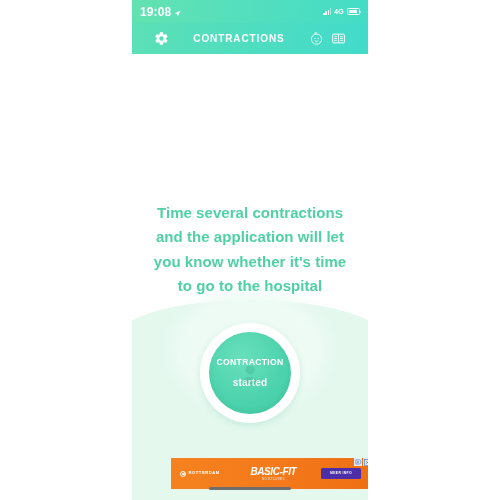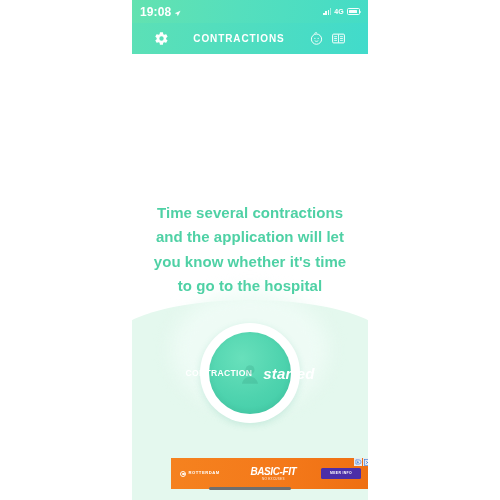--- a/index.html
+++ b/index.html
@@ -210,40 +210,39 @@
     background: #ffffff;
     box-shadow: 0 2px 7px rgba(70,180,150,.20);
   }
   #btn-core {
     position: absolute;
     left: 9px; top: 9px;
     width: 82px; height: 82px;
     border-radius: 50%;
     background: radial-gradient(circle at 40% 32%, #68e0bb 0%, #4ed3ae 55%, #3fcaa6 100%);
     display: flex;
-    flex-direction: row;
+    flex-direction: column;
     align-items: center;
     justify-content: center;
     gap: 11px;
     box-shadow: inset 0 -2px 6px rgba(0,0,0,.05);
   }
   #btn-core .l1 {
     color: #ffffff;
     font-size: 8.6px;
     font-weight: bold;
     letter-spacing: .3px;
     line-height: 1;
   }
   #btn-core .l2 {
     color: #ffffff;
-    font-size: 15px;
+    font-size: 10px;
     font-weight: bold;
     letter-spacing: .2px;
     line-height: 1;
-    font-style: italic;
   }
   
   #btn-mark {
     position: absolute;
     left: 50%; top: 50%;
     transform: translate(-50%,-46%);
     width: 26px; height: 26px;
     opacity: .16;
     pointer-events: none;
   }

